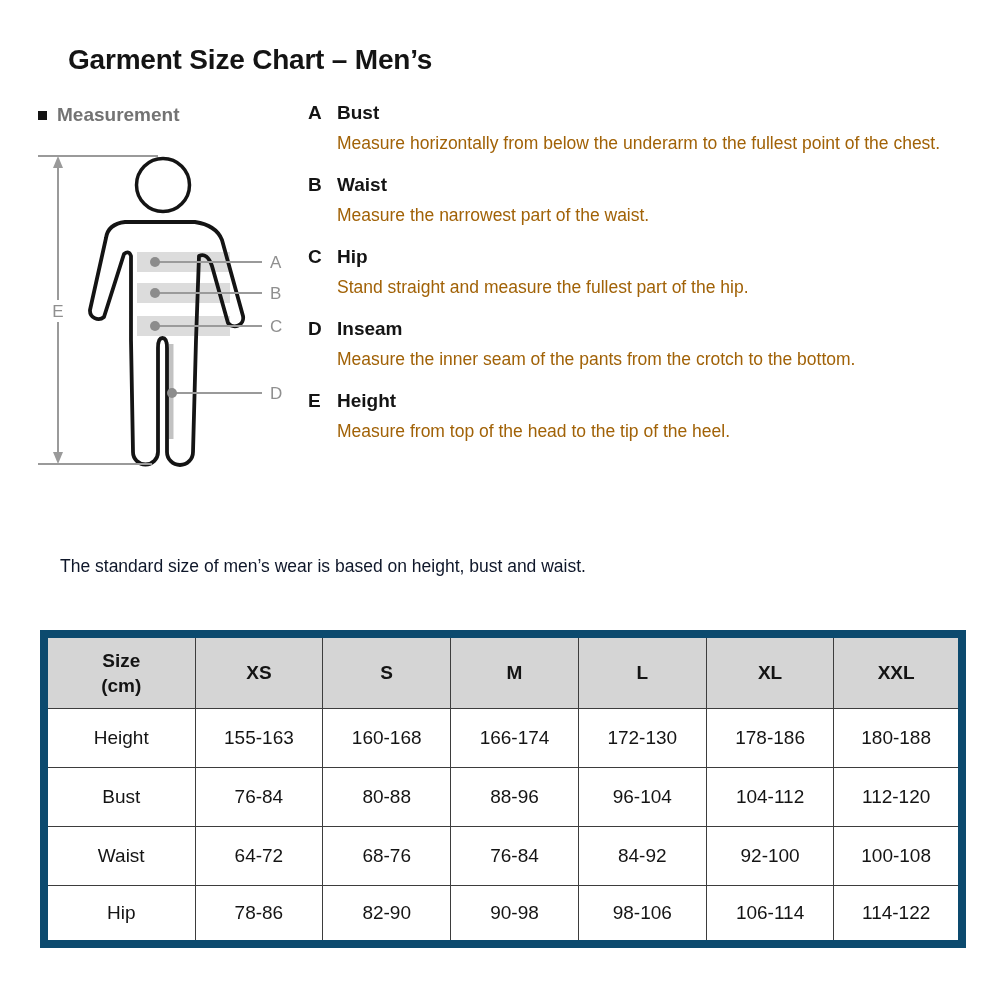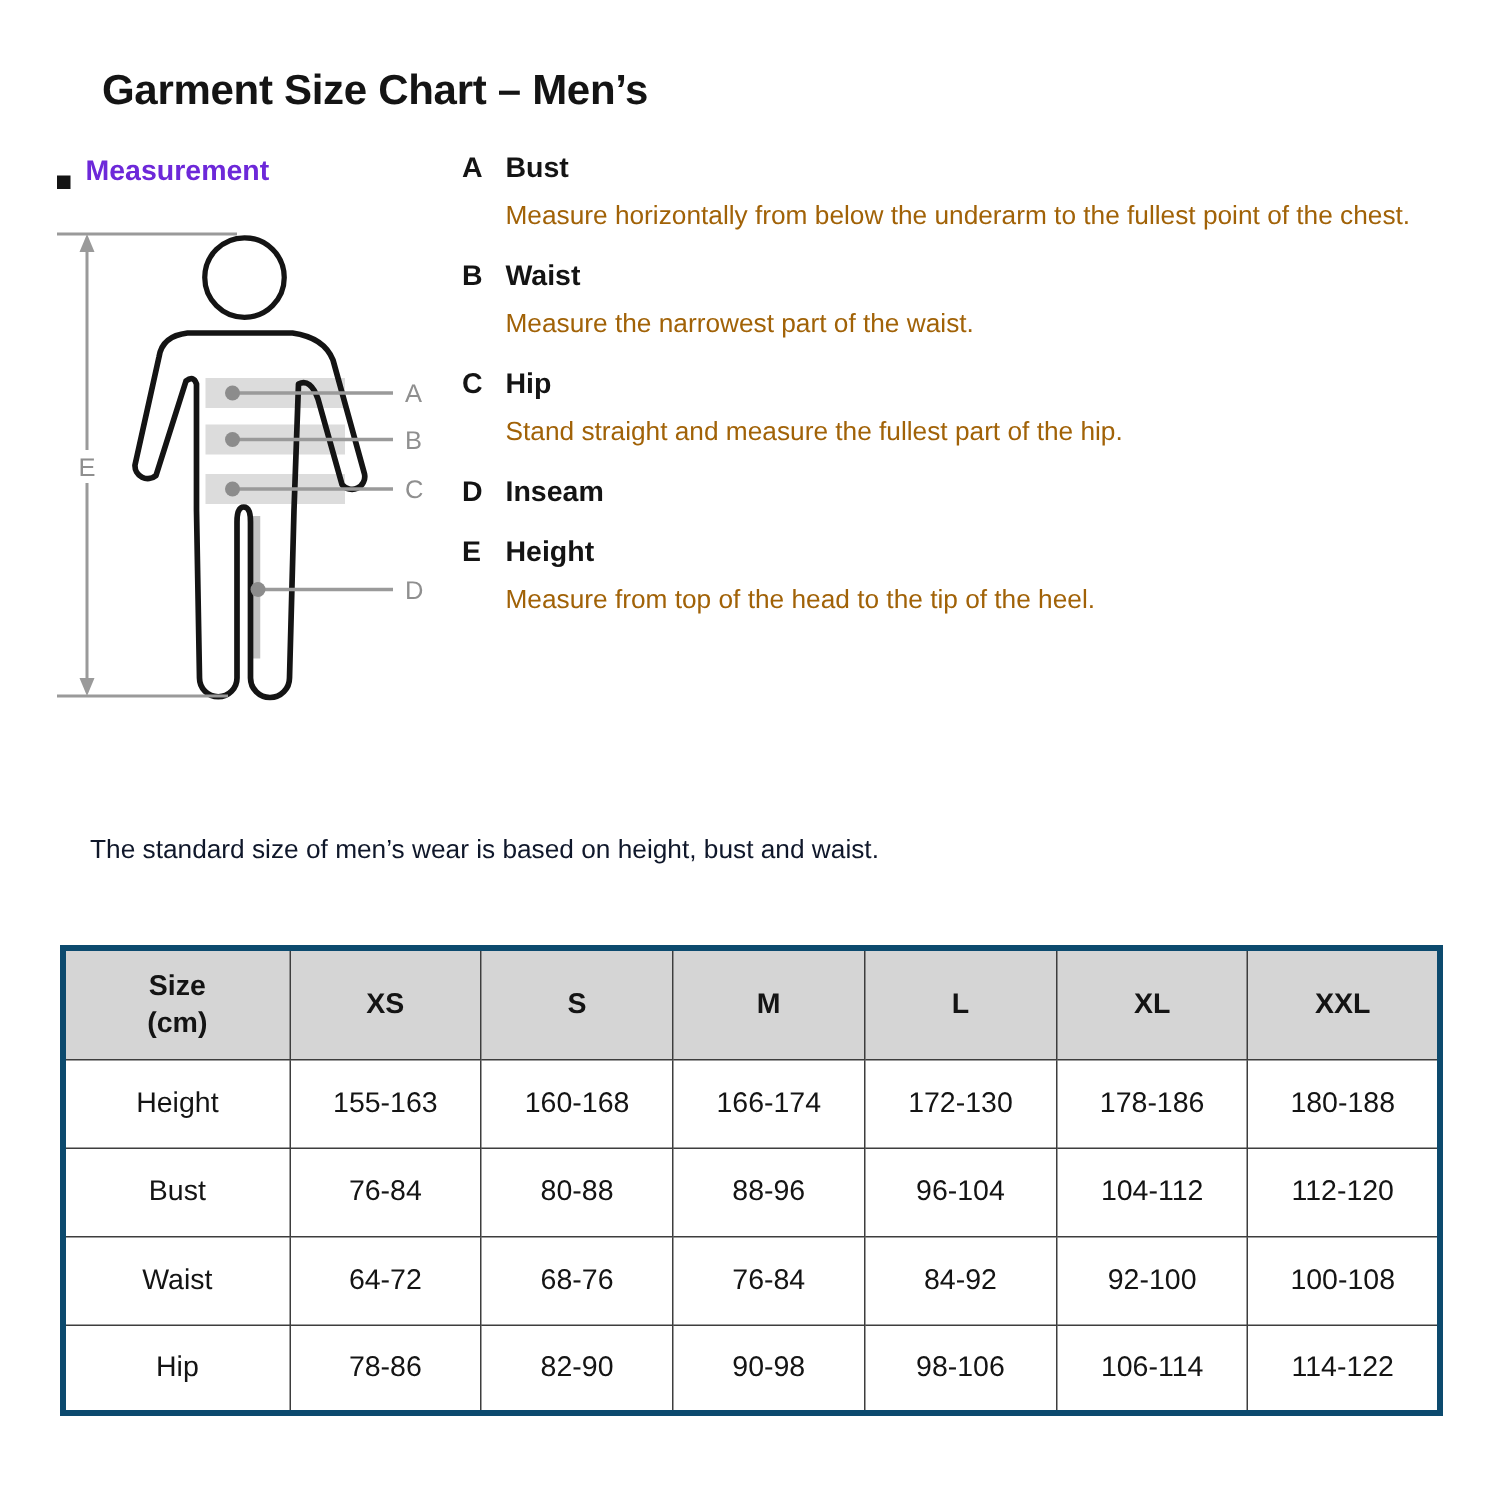--- a/index.html
+++ b/index.html
@@ -11,22 +11,22 @@
     overflow: hidden;
   }
   .page { position: absolute; inset: 0; }
 
   .page-title {
     position: absolute; left: 40px; top: 44px;
     font-size: 28px; font-weight: bold; letter-spacing: -0.2px; color: #141414; margin-left: 28px;
   }
 
   .bullet-heading {
-    position: absolute; display: flex; align-items: flex-end;
-    font-size: 19px; font-weight: bold; color: #6d28d9;
+    position: absolute; display: flex; align-items: center;
+    font-size: 19px; font-weight: bold; color: #737373;
   }
   .bullet-square {
     width: 9px; height: 9px; background: #141414;
     display: inline-block; margin-right: 10px; flex: 0 0 auto;
   }
   #measurement-heading { left: 38px; top: 104px; }
   #sizechart-heading   { left: 38px; top: 522px; }
   #sizechart-heading .regular { font-weight: normal; }
 
   .figure-wrap { position: absolute; left: 30px; top: 140px; width: 280px; height: 360px; }
@@ -47,21 +47,21 @@
 
   .section-subtitle {
     position: absolute; left: 60px; top: 556px;
     font-size: 17.5px; color: #0f172a;
   }
 
   .size-table {
     position: absolute; left: 40px; top: 630px;
     width: 918px; border-collapse: collapse; table-layout: fixed;
     font-size: 19px; color: #141414;
-    border: 4px solid #0c4a6e;
+    border: 8px solid #0c4a6e;
   }
   .size-table th, .size-table td {
     border: 1px solid #3d3d3d; text-align: center; vertical-align: middle;
     padding: 0;
   }
   .size-table thead th {
     background: #d5d5d5; font-weight: bold; height: 74px; white-space: pre-line;
     line-height: 25px;
   }
   .size-table tbody td, .size-table tbody th { height: 59px; font-weight: normal; background: #ffffff; }
@@ -139,20 +139,21 @@
         <span class="def-letter">C</span>
         <span>Hip</span>
       </div>
       <p class="def-desc">Stand straight and measure the fullest part of the hip.</p>
     </div>
     <div class="def-item">
       <div class="def-head">
         <span class="def-letter">D</span>
         <span>Inseam</span>
       </div>
+      <p class="def-desc">Measure the inner seam of the pants from the crotch to the bottom.</p>
     </div>
     <div class="def-item">
       <div class="def-head">
         <span class="def-letter">E</span>
         <span>Height</span>
       </div>
       <p class="def-desc">Measure from top of the head to the tip of the heel.</p>
     </div>
   </div>
 

